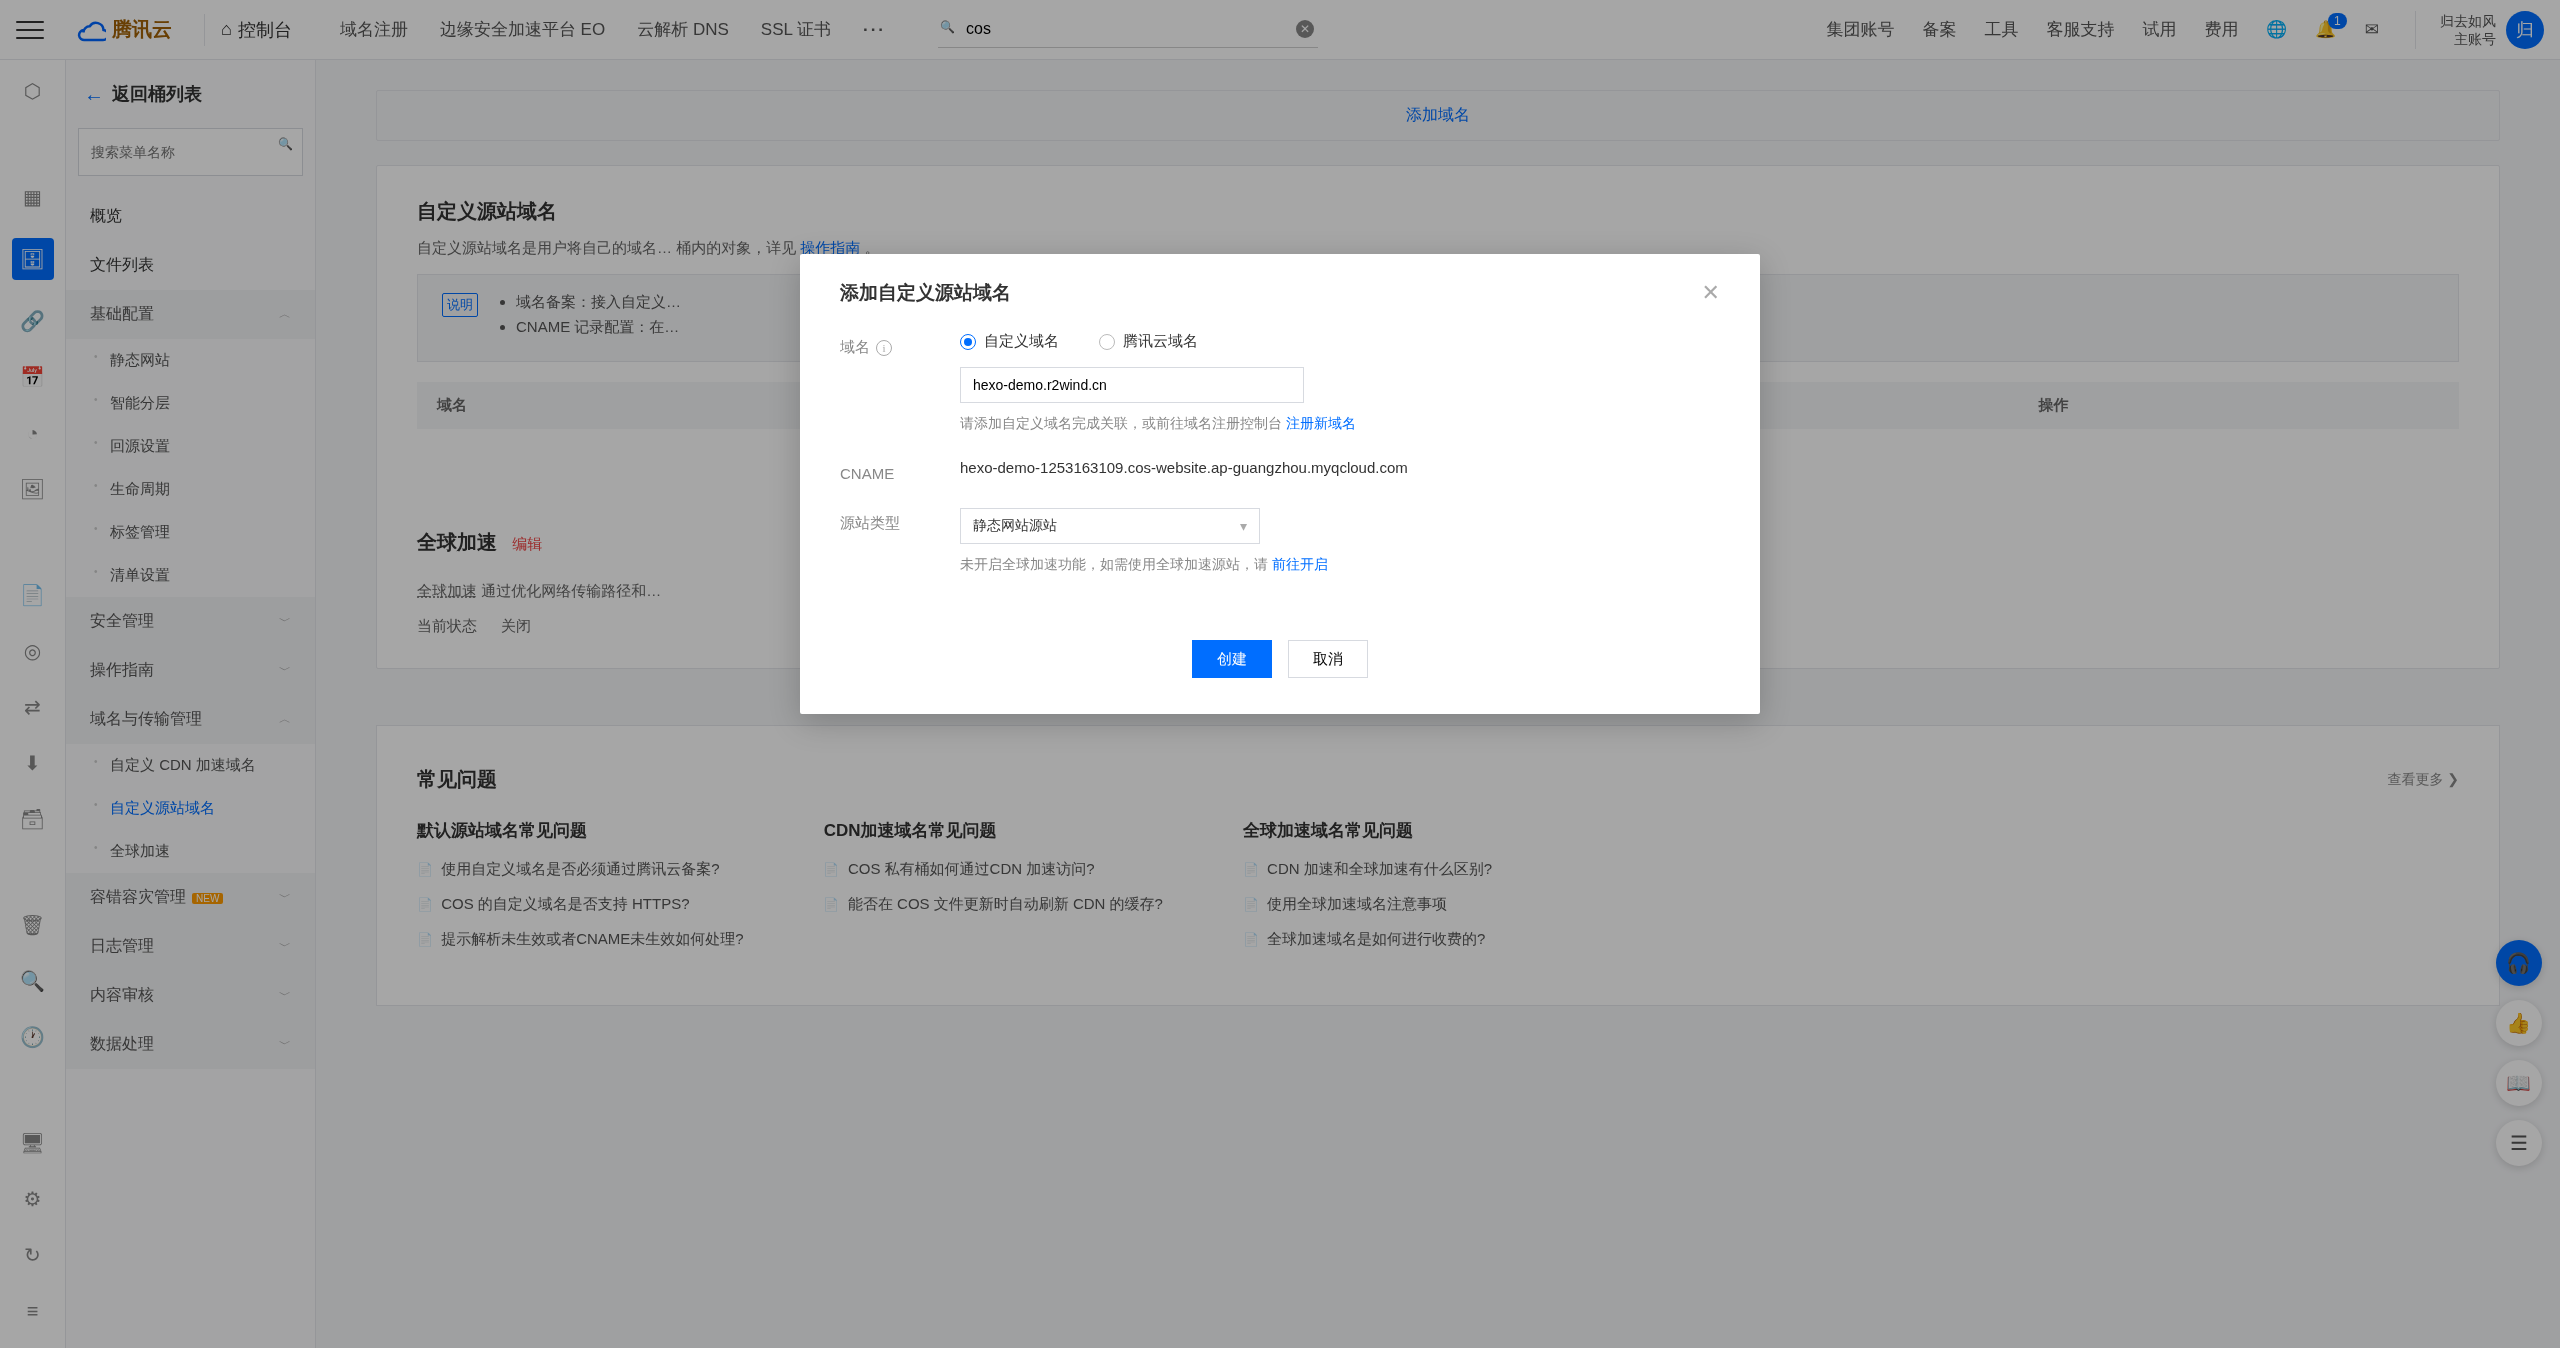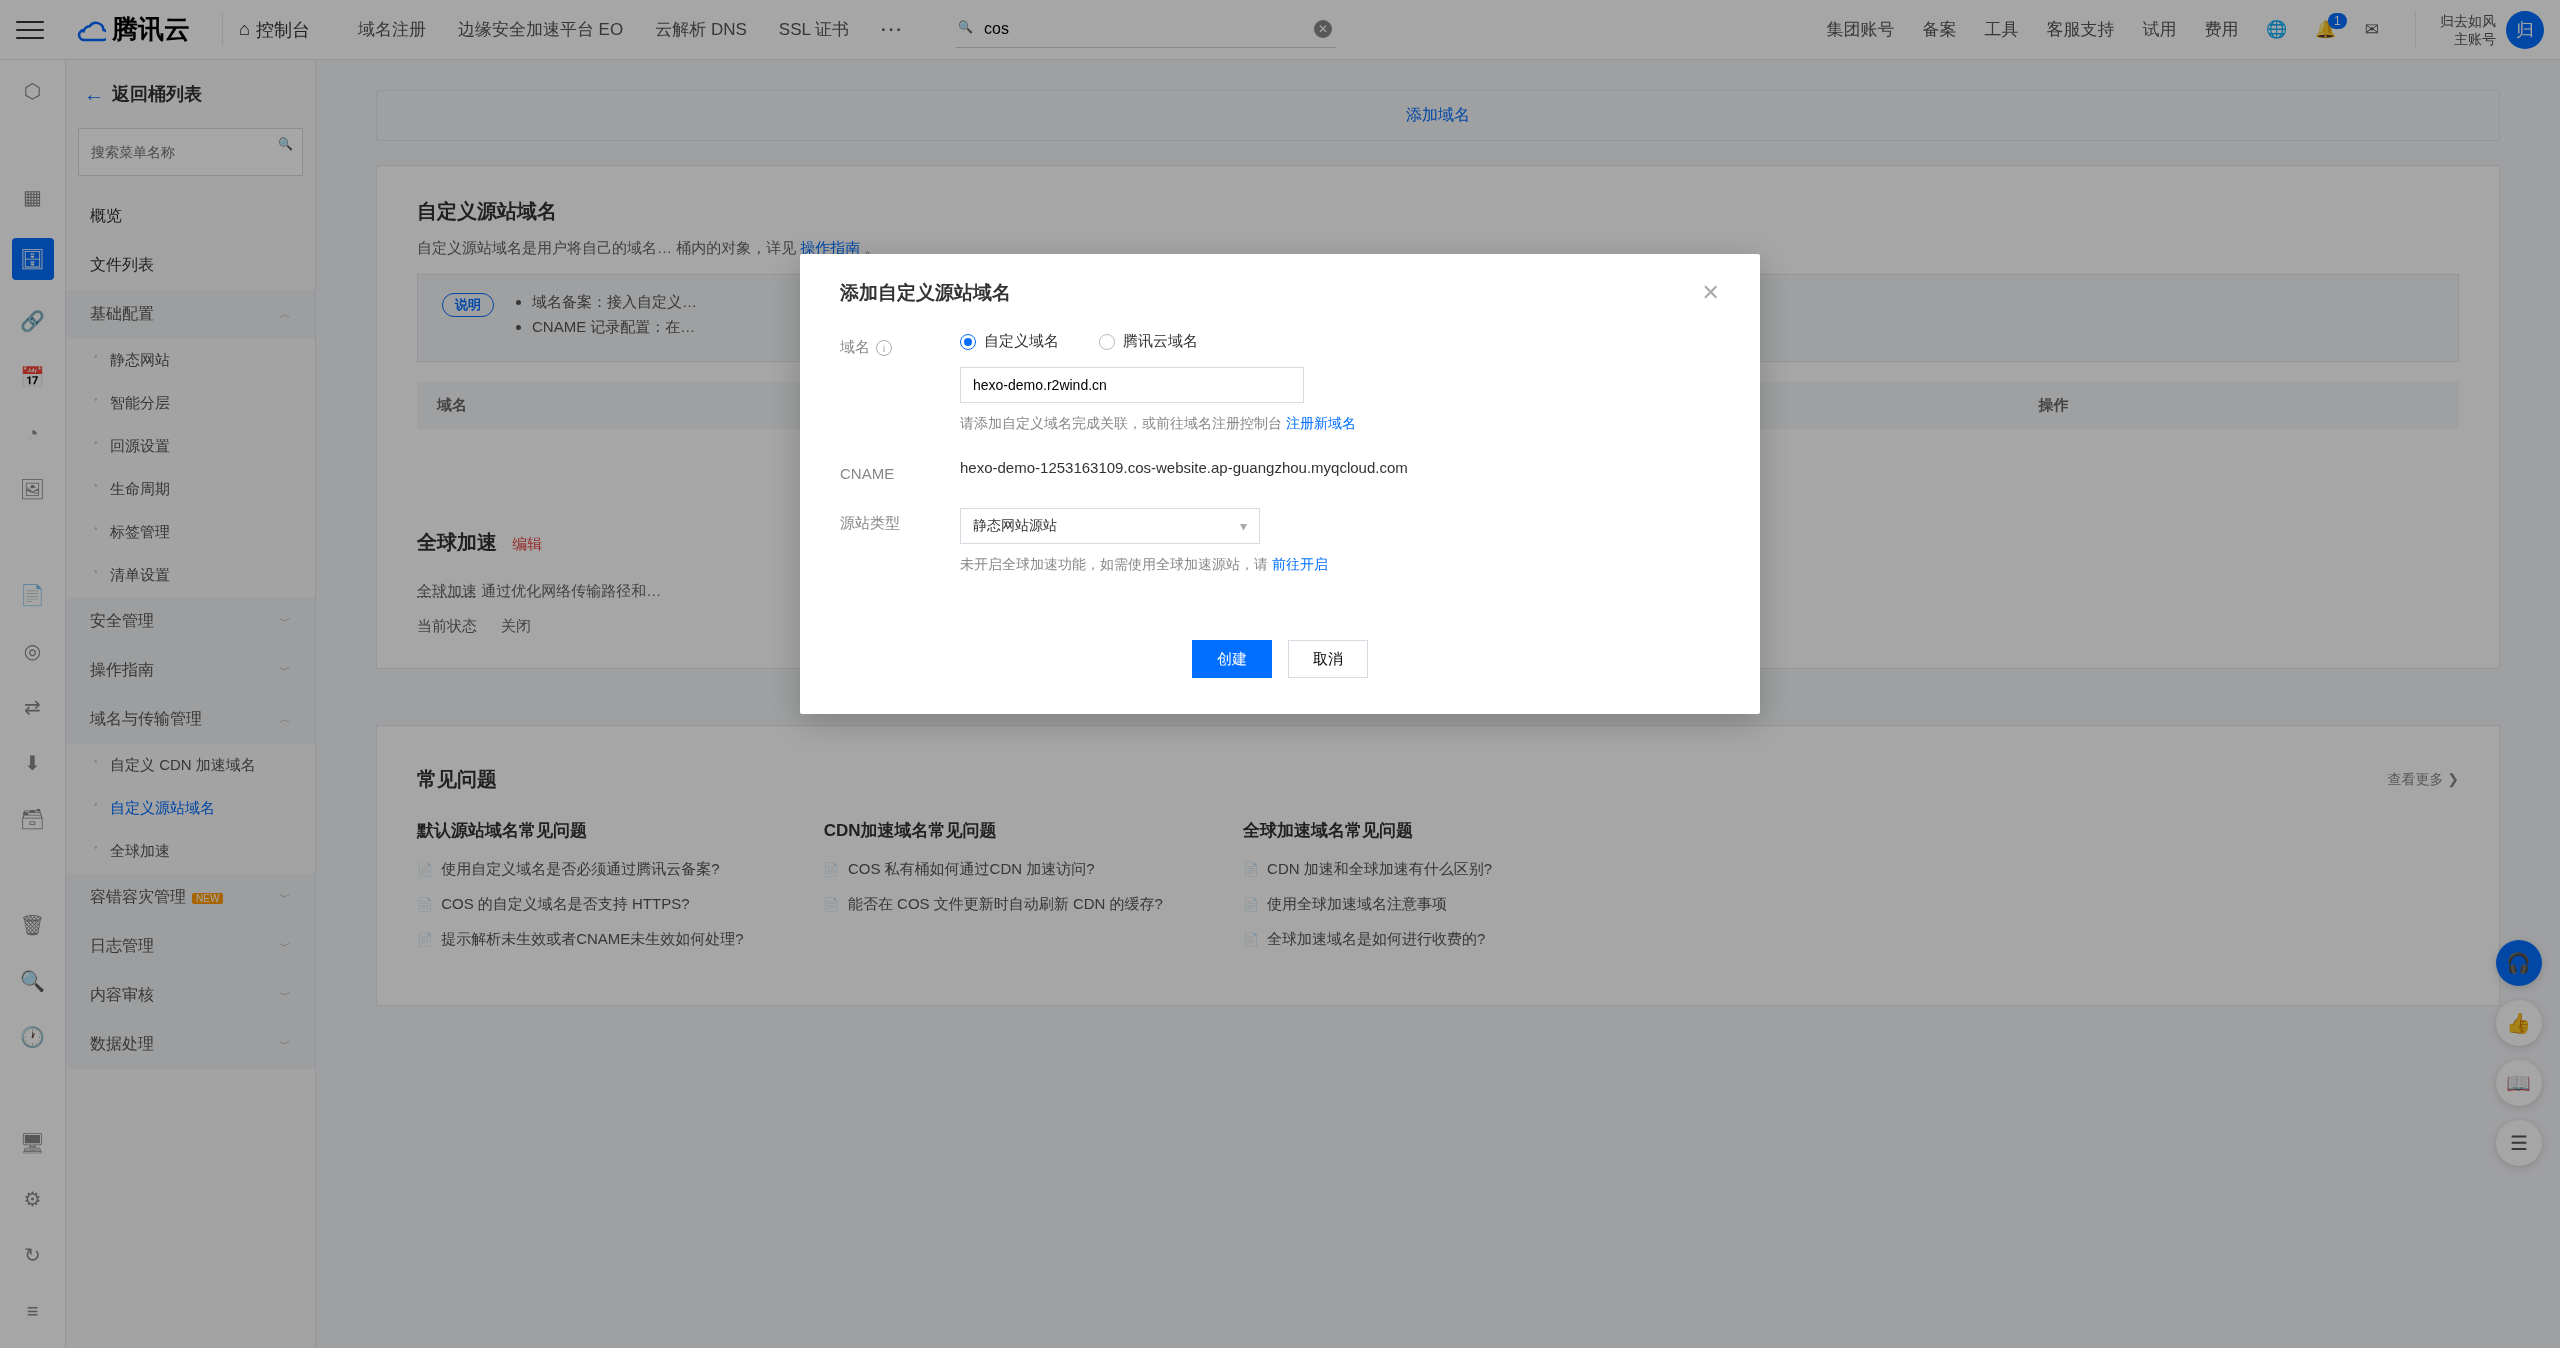--- a/index.html
+++ b/index.html
@@ -5,21 +5,21 @@
   * { margin:0; padding:0; box-sizing:border-box; }
   body { font-family:-apple-system,BlinkMacSystemFont,"PingFang SC","Microsoft YaHei",sans-serif; font-size:12px; color:#333; background:#f5f6f8; width:2560px; height:1348px; transform-origin:top left; position:relative; overflow:hidden;}
   
   body { transform:scale(1.0); }
 
   
   .topbar { position:absolute; top:0; left:0; right:0; height:60px; background:#fff; border-bottom:1px solid #e5e6eb; display:flex; align-items:center; padding:0 16px; z-index:10;}
   .tb-left { display:flex; align-items:center; gap:16px;}
   .menu-icon { width:28px; height:24px; display:flex; flex-direction:column; justify-content:space-between; cursor:pointer; padding:3px 0;}
   .menu-icon span{height:2px; background:#333; border-radius:1px;}
-  .brand { display:flex; align-items:center; gap:6px; color:#000000; font-weight:bold; font-size:26px; margin-left:16px; margin-right:16px;}
+  .brand { display:flex; align-items:center; gap:6px; color:#a16207; font-weight:bold; font-size:20px; margin-left:16px; margin-right:16px;}
   .brand svg{width:30px;height:30px;}
   .console-link{ display:flex; align-items:center; gap:6px; color:#333; font-size:18px; padding:0 16px; border-left:1px solid #e5e6eb; height:32px;}
   .navlinks { display:flex; align-items:center; gap:32px; margin-left:16px; font-size:17px; color:#555; }
   .navlinks span{cursor:pointer;}
   .dots{letter-spacing:2px; font-weight:bold;}
   .search-wrap{ margin-left:36px; position:relative; width:380px;}
   .search-wrap input{ width:100%; height:36px; border:none; border-bottom:1px solid #d0d0d0; background:transparent; font-size:16px; padding:0 30px 0 28px; outline:none;}
   .search-wrap .sicon{position:absolute; left:2px; top:8px; color:#888;}
   .search-wrap .clear{position:absolute; right:4px; top:8px; width:18px; height:18px; background:#888; border-radius:50%; color:#fff; font-size:12px; line-height:18px; text-align:center; cursor:pointer;}
   .tb-right{ margin-left:auto; display:flex; align-items:center; gap:28px; font-size:17px; color:#555;}
@@ -50,21 +50,21 @@
   .side-sub.active{color:#006eff;}
   .new-tag{display:inline-block;background:#ff9c00;color:#fff;font-size:10px;padding:0 4px;border-radius:2px;margin-left:6px;}
   .chev{color:#aaa;font-size:12px;}
 
   
   .main{position:absolute; top:60px; left:316px; right:0; bottom:0; overflow:hidden; padding:0 60px;}
   .card{background:#fff;border:1px solid #e5e6eb;border-radius:2px;margin-top:24px;padding:32px 40px;}
   .card h2{font-size:20px;font-weight:600;margin-bottom:14px;}
   .card .desc{font-size:15px;color:#666;margin-bottom:16px;}
   .infobox{background:#f5f6f8;border:1px solid #e5e6eb;padding:18px 24px;display:flex;gap:20px;font-size:15px;color:#555;margin-bottom:20px;}
-  .infobox .lbl{color:#006eff;font-weight:700; border:1px solid #006eff; padding:2px 12px; border-radius:12px; font-size:13px; align-self:flex-start;}
+  .infobox .lbl{color:#006eff;font-weight:400; border:1px solid #006eff; padding:2px 4px; border-radius:2px; font-size:13px; align-self:flex-start;}
   .infobox ul{list-style:disc; padding-left:18px;}
   .infobox li{margin-bottom:6px;}
   .tblhead{display:flex;padding:14px 20px;background:#f5f6f8;font-size:15px;color:#666;font-weight:600;}
   .tblhead .c1{flex:0 0 60%;} .tblhead .c2{flex:0 0 20%;} .tblhead .c3{flex:0 0 20%;}
   .tbody-empty{height:60px;}
   .addlink{text-align:center;padding:14px;color:#006eff;font-size:16px;border:1px solid #e5e6eb;border-radius:2px;cursor:pointer;}
   .section{margin-top:40px;}
   .section h2{font-size:20px;font-weight:600;display:inline-block;}
   .section .edit{color:#ef4444;font-size:15px;margin-left:12px;cursor:pointer;}
   .section .line{font-size:15px;color:#666;margin-top:12px;}

